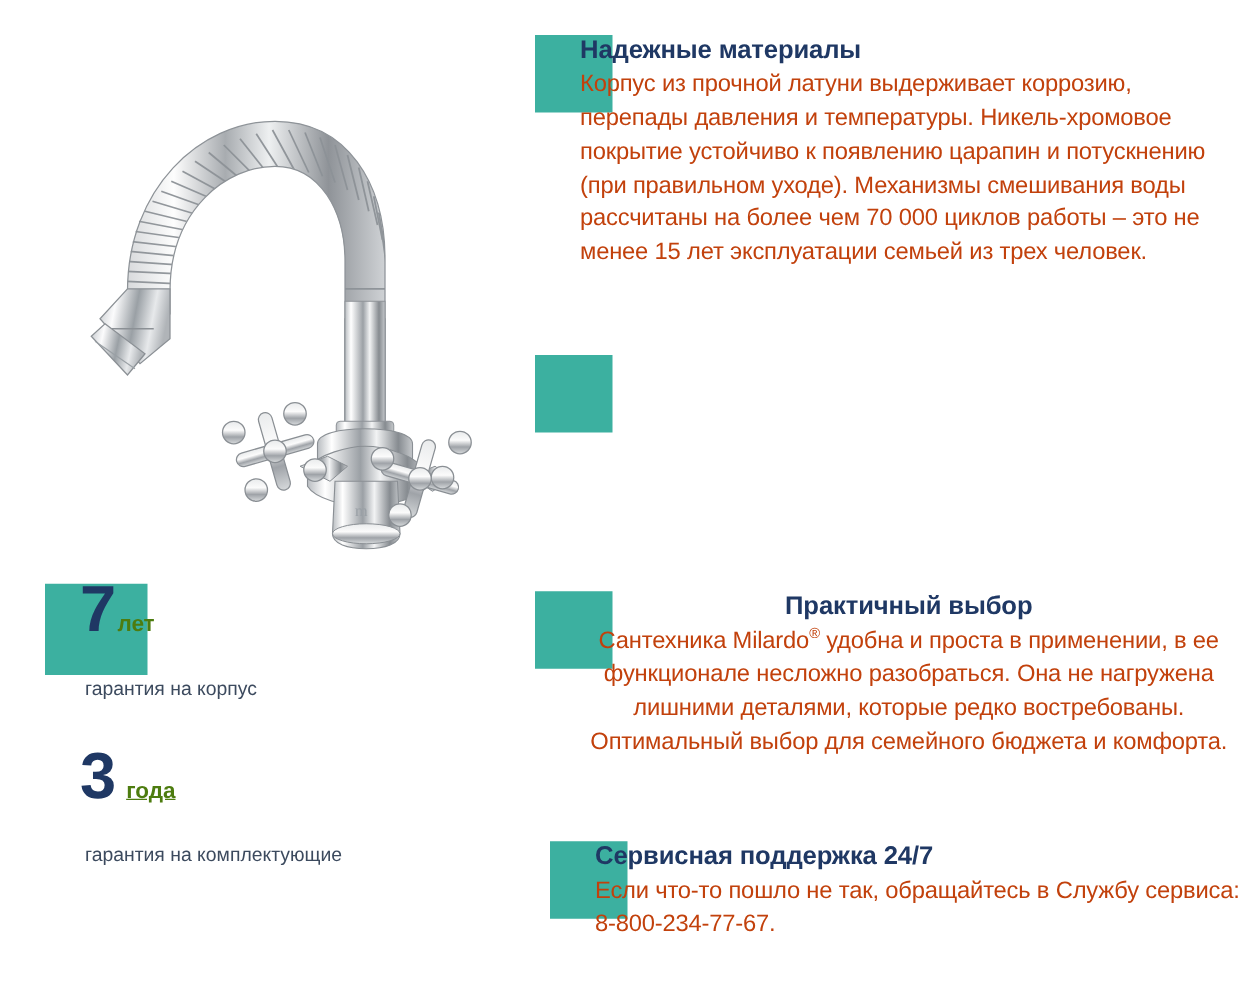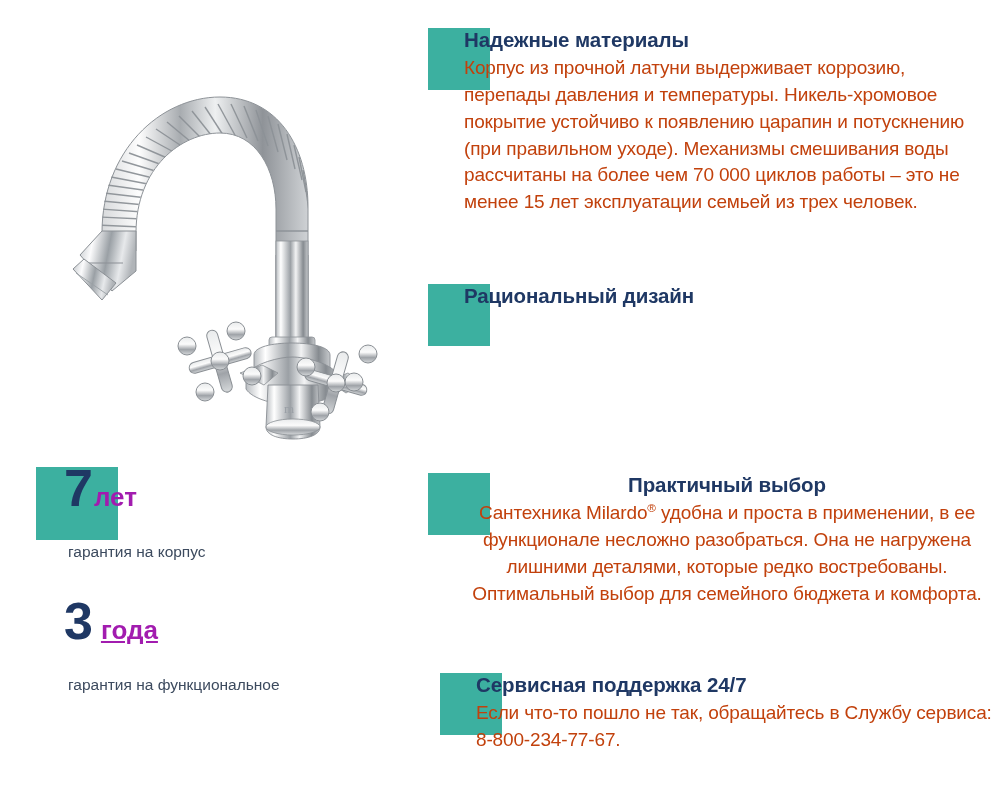--- a/index.html
+++ b/index.html
@@ -72,23 +72,23 @@
   .warranty-num {
     font-size: 52px;
     font-weight: 700;
     color: #1f3864;
     letter-spacing: -1px;
     line-height: 1;
     position: relative;
     z-index: 2;
   }
   .warranty-unit {
-    font-size: 26px;
+    font-size: 18px;
     font-weight: 700;
-    color: #a21caf;
+    color: #4d7c0f;
     line-height: 1;
     position: relative;
     z-index: 2;
     margin-left: 2px;
   }
   .warranty-unit.spaced { margin-left: 9px; text-decoration: underline; }
   .warranty-caption {
     margin-top: 2px;
     padding-left: 32px;
     font-size: 15.5px;
@@ -297,39 +297,38 @@
       <div class="warranty-caption">гарантия на корпус</div>
     </div>
 
     <div class="warranty warranty-3">
       <div class="warranty-figure">
         <div class="warranty-line">
           <span class="warranty-num">3</span>
           <span class="warranty-unit spaced">года</span>
         </div>
       </div>
-      <div class="warranty-caption">гарантия на функциональное</div>
+      <div class="warranty-caption">гарантия на комплектующие</div>
     </div>
 
   </div>
 
   <div class="right-col">
 
     <section class="feature f1">
       <div class="feature-swatch"></div>
       <div class="feature-body">
         <h2 class="feature-title">Надежные материалы</h2>
         <p class="feature-text"><span>Корпус из прочной латуни выдерживает коррозию, перепады давления и температуры. Никель-хромовое покрытие устойчиво к появлению царапин и потускнению (при правильном уходе). Механизмы смешивания воды рассчитаны на более чем 70 000 циклов работы – это не менее 15 лет эксплуатации семьей из трех человек.</span></p>
       </div>
     </section>
 
     <section class="feature f2">
       <div class="feature-swatch"></div>
       <div class="feature-body">
-        <h2 class="feature-title">Рациональный дизайн</h2>
       </div>
     </section>
 
     <section class="feature f3">
       <div class="feature-swatch"></div>
       <div class="feature-body">
         <h2 class="feature-title">Практичный выбор</h2>
         <p class="feature-text"><span>Сантехника Milardo</span><sup>®</sup><span> удобна и проста в применении, в ее функционале несложно разобраться. Она не нагружена лишними деталями, которые редко востребованы. Оптимальный выбор для семейного бюджета и комфорта.</span></p>
       </div>
     </section>

